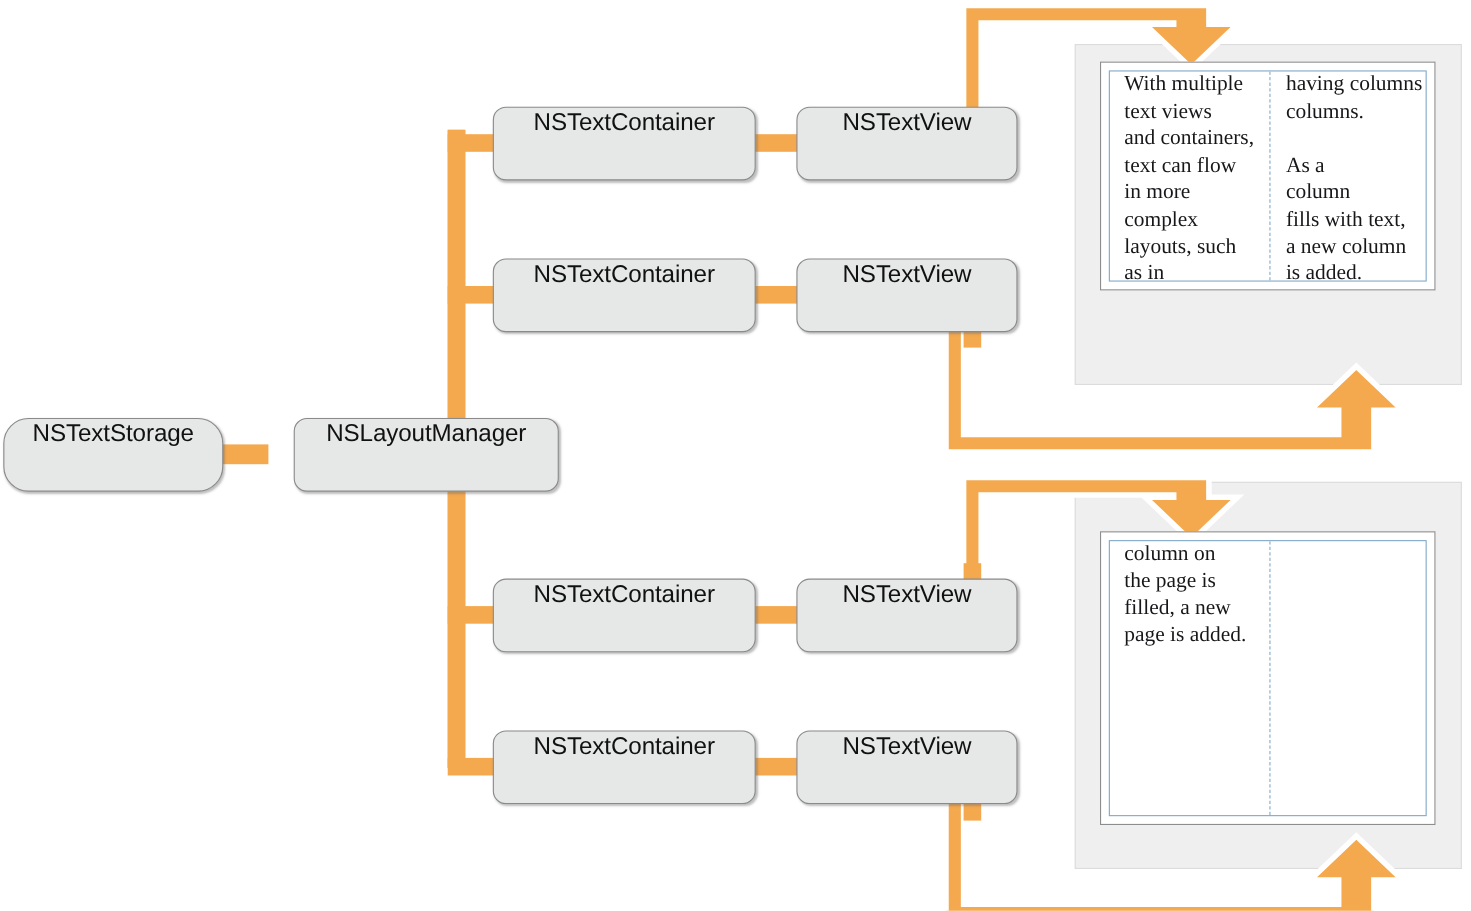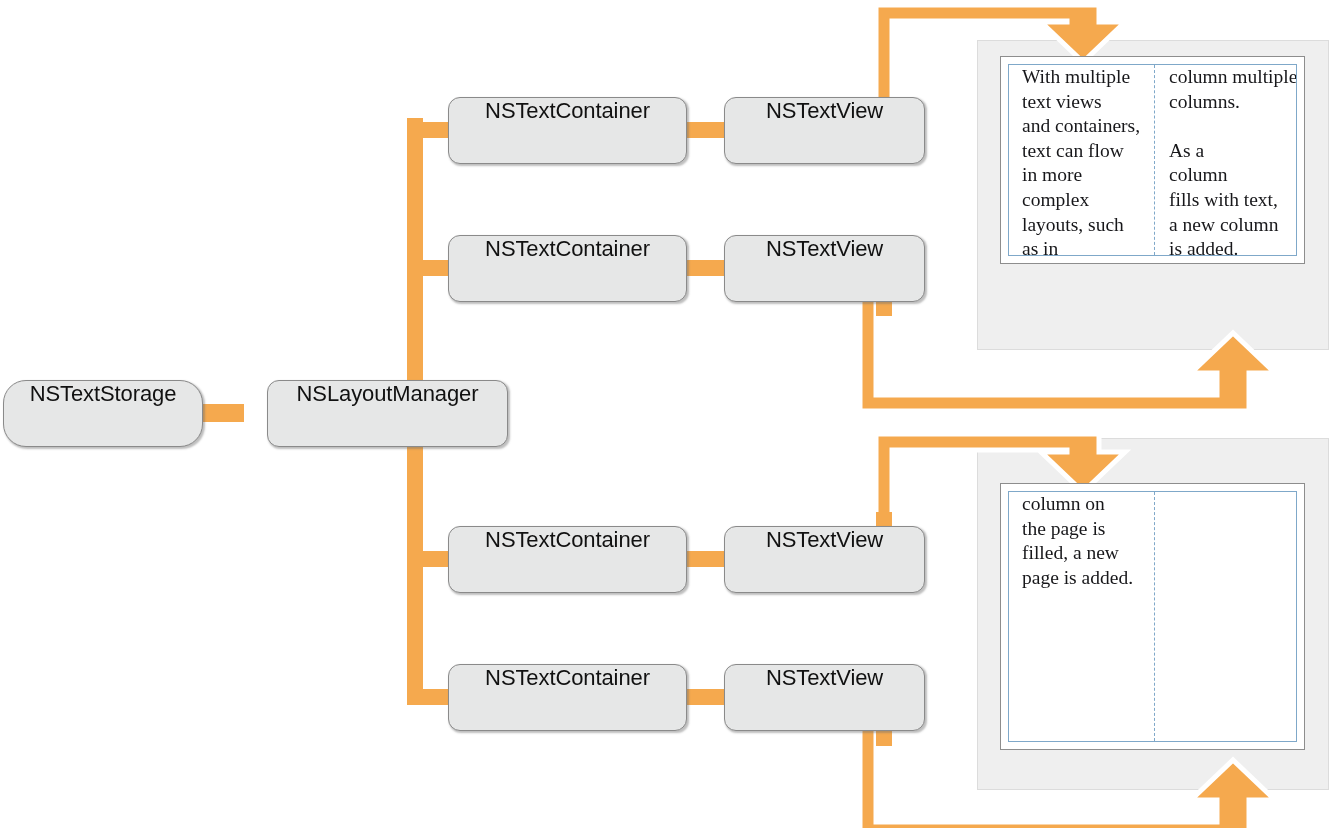--- a/index.html
+++ b/index.html
@@ -138,21 +138,21 @@
 and containers,
 text can flow
 in more
 complex
 layouts, such
 as in
 paginated
 documents</p>
       </div>
       <div class="text-col" style="left:160px; width:140px;">
-        <p>column multiple
+        <p>having columns
 columns.</p>
         <p class="gap"></p>
         <p>As a
 column
 fills with text,
 a new column
 is added.
 When the
 second</p>
       </div>

